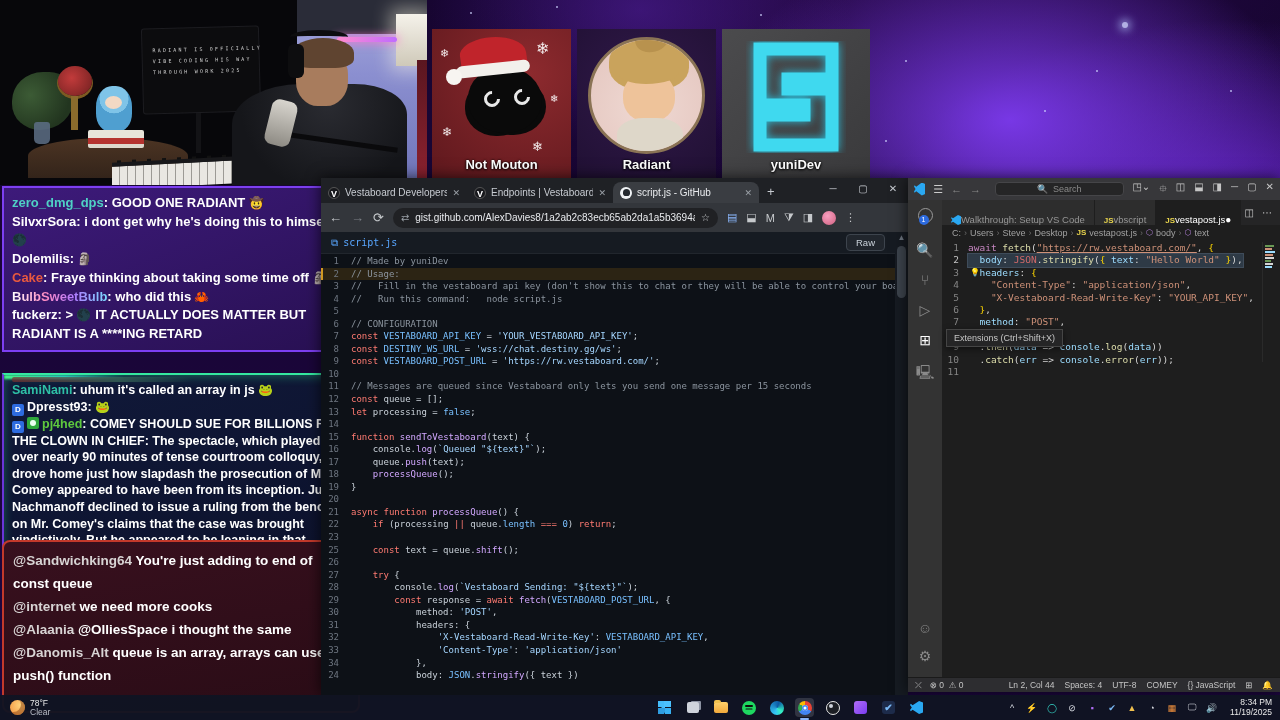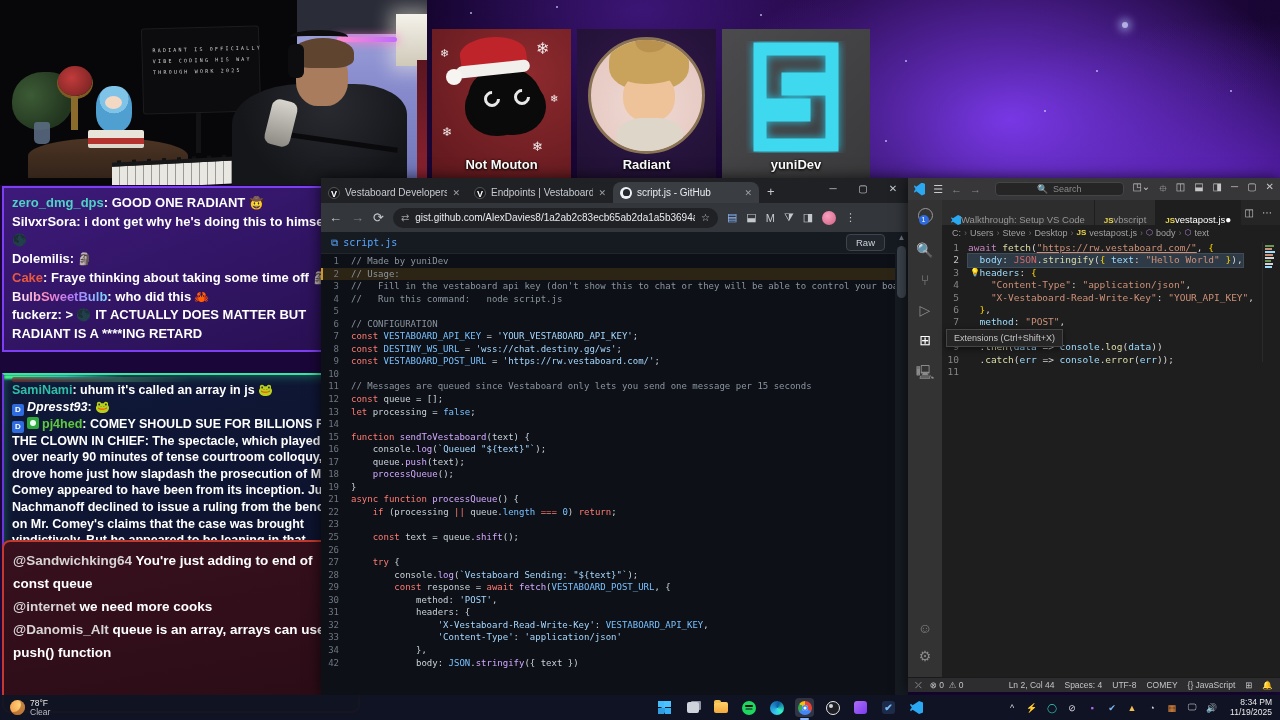--- a/index.html
+++ b/index.html
@@ -261,26 +261,27 @@
       <div class="cmsg"><span class="cuser" style="color: rgb(79, 209, 197);">zero_dmg_dps</span><span>: GOOD ONE RADIANT </span><span class="emote">🤠</span></div>
       <div class="cmsg"><span class="cuser" style="color: rgb(255, 255, 255);">SilvxrSora</span><span>: i dont get why he's doing this to himself </span><span class="emote">🌑</span></div>
       <div class="cmsg"><span class="cuser" style="color: rgb(255, 255, 255);">Dolemilis</span><span>: </span><span class="emote">🗿</span></div>
       <div class="cmsg"><span class="cuser" style="color: rgb(232, 89, 63);">Cake</span><span>: Fraye thinking about taking some time off </span><span class="emote">🗿</span></div>
       <div class="cmsg"><span class="cuser grad-user">BulbSweetBulb</span><span>: who did this </span><span class="emote">🦀</span></div>
       <div class="cmsg"><span class="cuser" style="color: rgb(255, 255, 255);">fuckerz</span><span>: &gt; </span><span class="emote">🌑</span><span> IT ACTUALLY DOES MATTER BUT RADIANT IS A ****ING RETARD</span></div>
     </div>
   <div class="chatbox box2" id="chat2">
     <div class="clip-top"></div>
   <div class="cmsg"><span class="cuser" style="color: rgb(46, 191, 165);">SamiNami</span><span>: uhum it's called an array in js </span><span class="emote">🐸</span></div>
-      <div class="cmsg"><span class="badge badge-d">D</span><span class="cuser" style="color: rgb(255, 255, 255); font-style: italic;">Dpresst93</span><span>: </span><span class="emote">🐸</span></div>
+      <div class="cmsg"><span class="badge badge-d">D</span><span class="cuser" style="color: rgb(255, 255, 255);">Dpresst93</span><span>: </span><span class="emote">🐸</span></div>
       <div class="cmsg"><span class="badge badge-d">D</span><span class="badge badge-cam"></span><span class="cuser" style="color: rgb(94, 201, 62);">pj4hed</span><span>: COMEY SHOULD SUE FOR BILLIONS FOR THE CLOWN IN CHIEF: The spectacle, which played out over nearly 90 minutes of tense courtroom colloquy, drove home just how slapdash the prosecution of Mr. Comey appeared to have been from its inception. Judge Nachmanoff declined to issue a ruling from the bench on Mr. Comey's claims that the case was brought vindictively. But he appeared to be leaning in that direction.</span></div>
     </div>
   <div class="chatbox box3" id="chat3">
       <div class="cmsg"><span class="cuser">@Sandwichking64 </span><span>You're just adding to end of const queue</span></div>
       <div class="cmsg"><span class="cuser">@internet </span><span>we need more cooks</span></div>
+      <div class="cmsg"><span class="cuser">@Alaania </span><span>@OlliesSpace i thought the same</span></div>
       <div class="cmsg"><span class="cuser">@Danomis_Alt </span><span>queue is an array, arrays can use the push() function</span></div>
       <div class="cmsg"></div>
     </div>
 
   <div class="browser">
     <div class="tabstrip">
       <div id="btabs" style="display:flex;align-items:flex-end;">
           <div class="btab">
             <span class="fav fav-v">V</span>
             <span class="ttl">Vestaboard Developers | Vestab</span>
@@ -399,20 +400,24 @@
         </div>
         <div class="ghrow">
           <span class="ln">18</span>
           <span class="cd"><span class="gh-p">    </span><span class="gh-f">processQueue</span><span class="gh-p">();</span></span>
         </div>
         <div class="ghrow">
           <span class="ln">19</span>
           <span class="cd"><span class="gh-p">}</span></span>
         </div>
         <div class="ghrow">
+          <span class="ln">20</span>
+          <span class="cd"></span>
+        </div>
+        <div class="ghrow">
           <span class="ln">21</span>
           <span class="cd"><span class="gh-k">async function </span><span class="gh-f">processQueue</span><span class="gh-p">() {</span></span>
         </div>
         <div class="ghrow">
           <span class="ln">22</span>
           <span class="cd"><span class="gh-p">    </span><span class="gh-k">if</span><span class="gh-p"> (processing </span><span class="gh-k">||</span><span class="gh-p"> queue.</span><span class="gh-v">length</span><span class="gh-p"> </span><span class="gh-k">===</span><span class="gh-p"> </span><span class="gh-v">0</span><span class="gh-p">) </span><span class="gh-k">return</span><span class="gh-p">;</span></span>
         </div>
         <div class="ghrow">
           <span class="ln">23</span>
           <span class="cd"></span>
@@ -451,21 +456,21 @@
         </div>
         <div class="ghrow">
           <span class="ln">33</span>
           <span class="cd"><span class="gh-p">                </span><span class="gh-s">'Content-Type'</span><span class="gh-p">: </span><span class="gh-s">'application/json'</span></span>
         </div>
         <div class="ghrow">
           <span class="ln">34</span>
           <span class="cd"><span class="gh-p">            },</span></span>
         </div>
         <div class="ghrow">
-          <span class="ln">42</span>
+          <span class="ln">24</span>
           <span class="cd"><span class="gh-p">            body: </span><span class="gh-v">JSON</span><span class="gh-p">.</span><span class="gh-f">stringify</span><span class="gh-p">({ text })</span></span>
         </div>
       </div>
     <div class="bscroll">
       <span class="arr">▲</span>
       <div class="thumb"></div>
     </div>
   </div>
 
   <div class="vscode">

